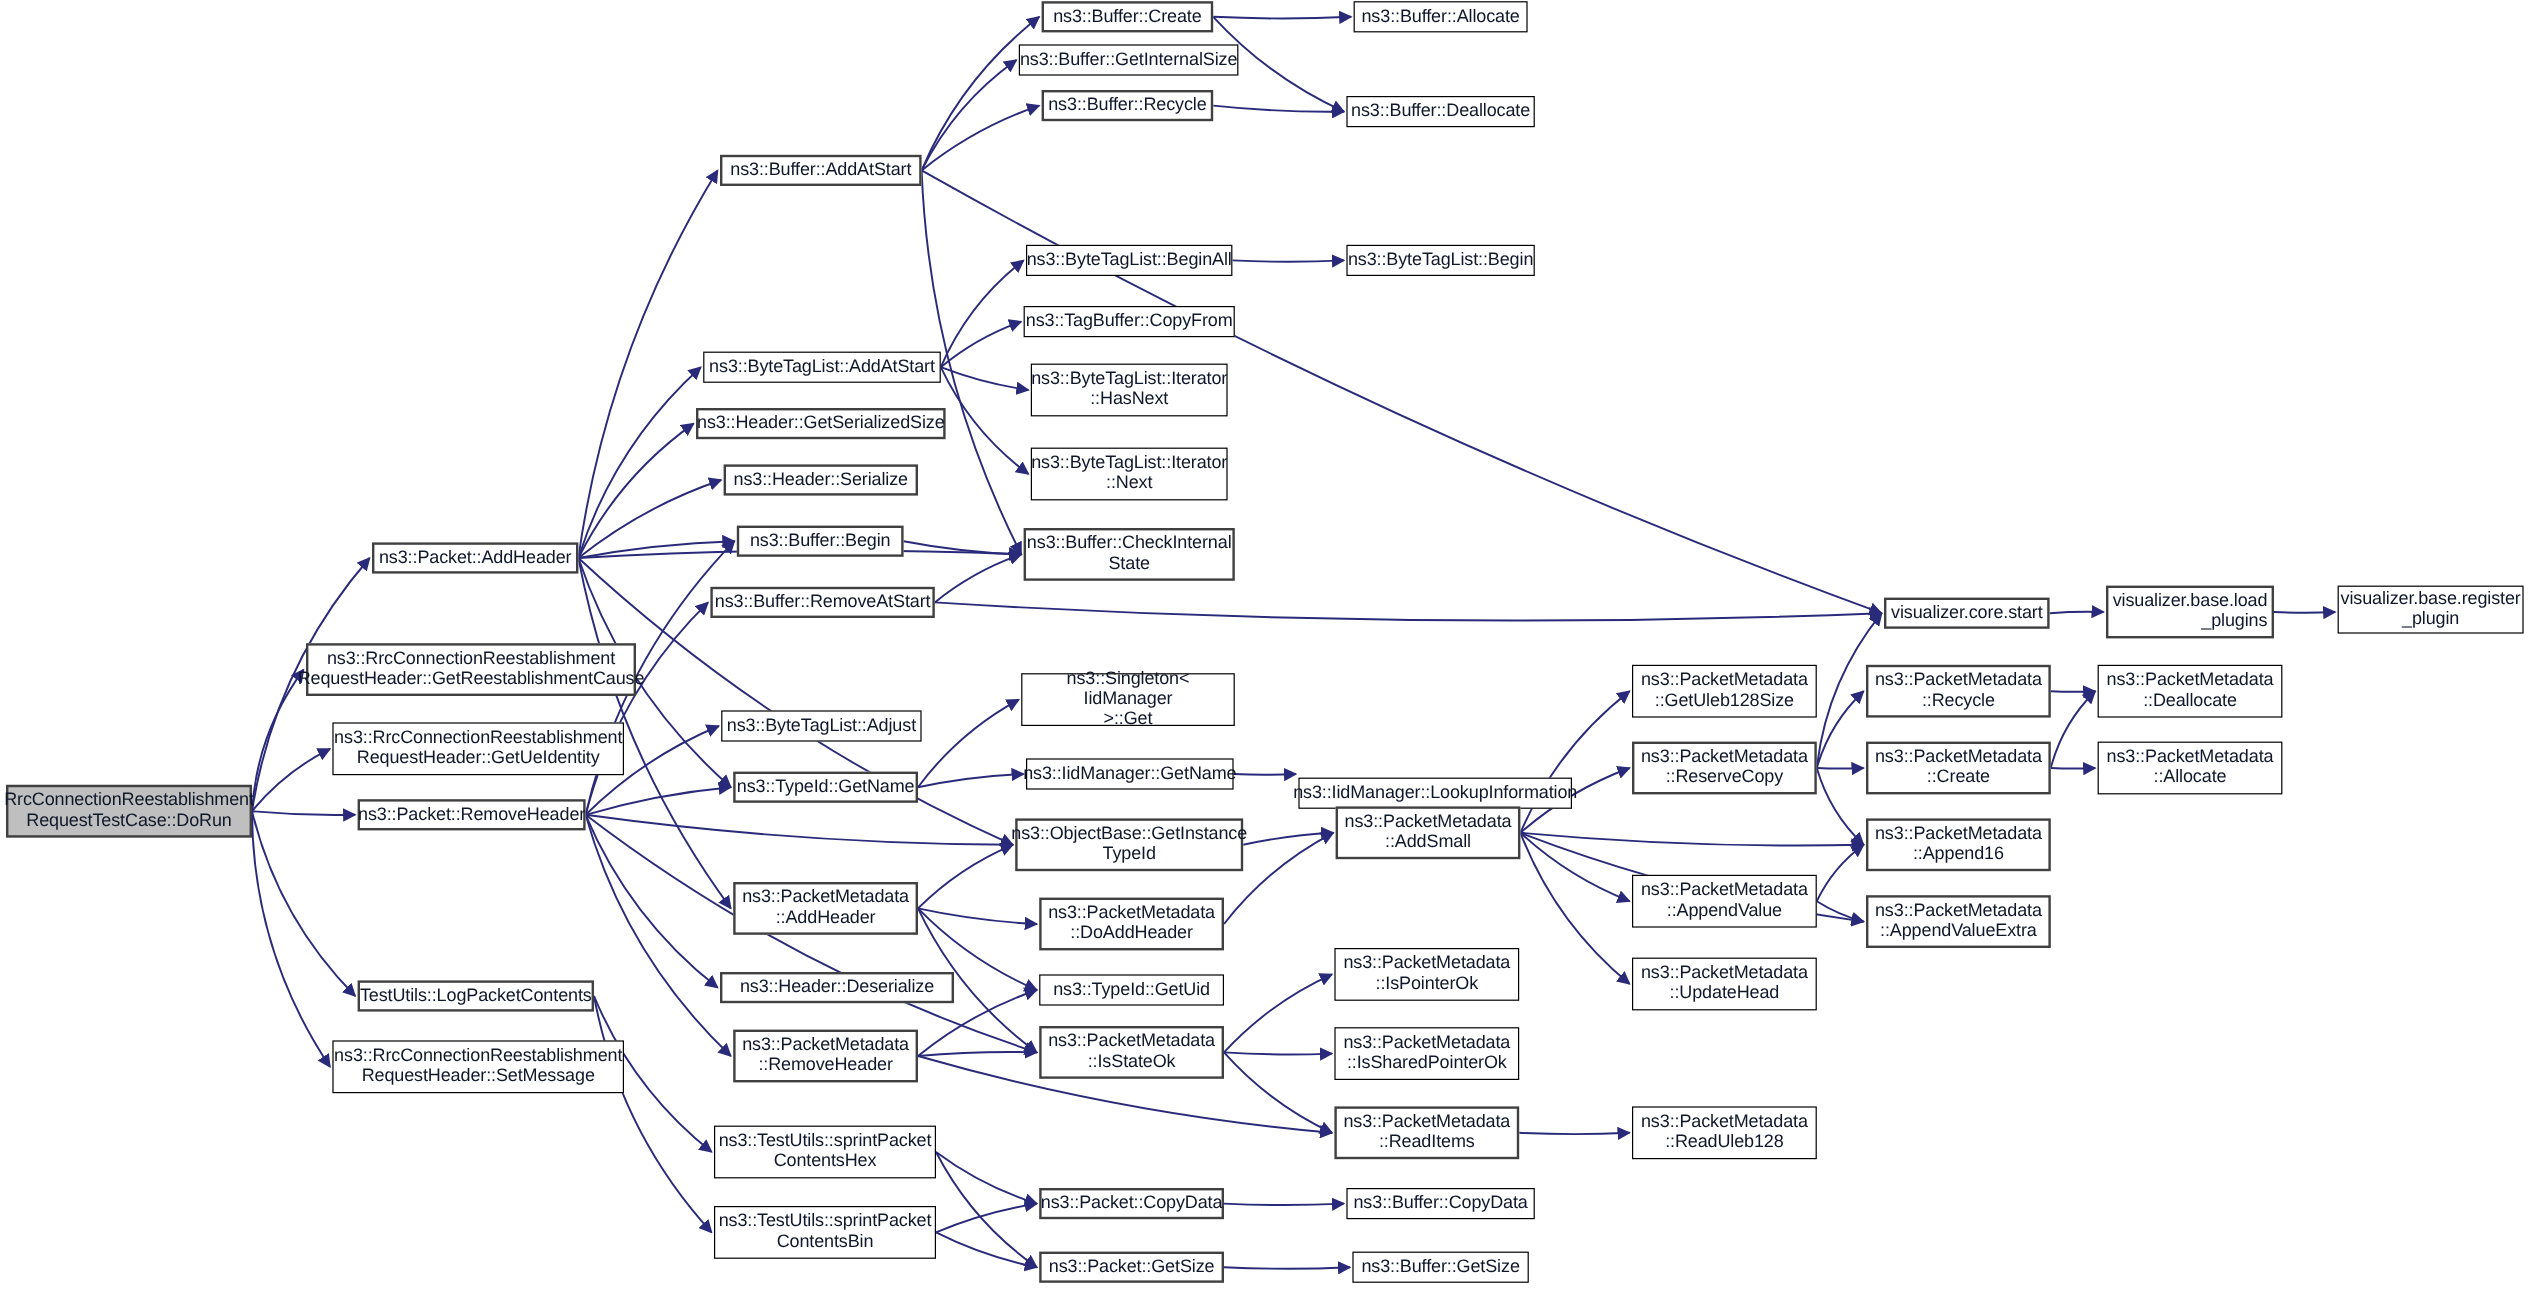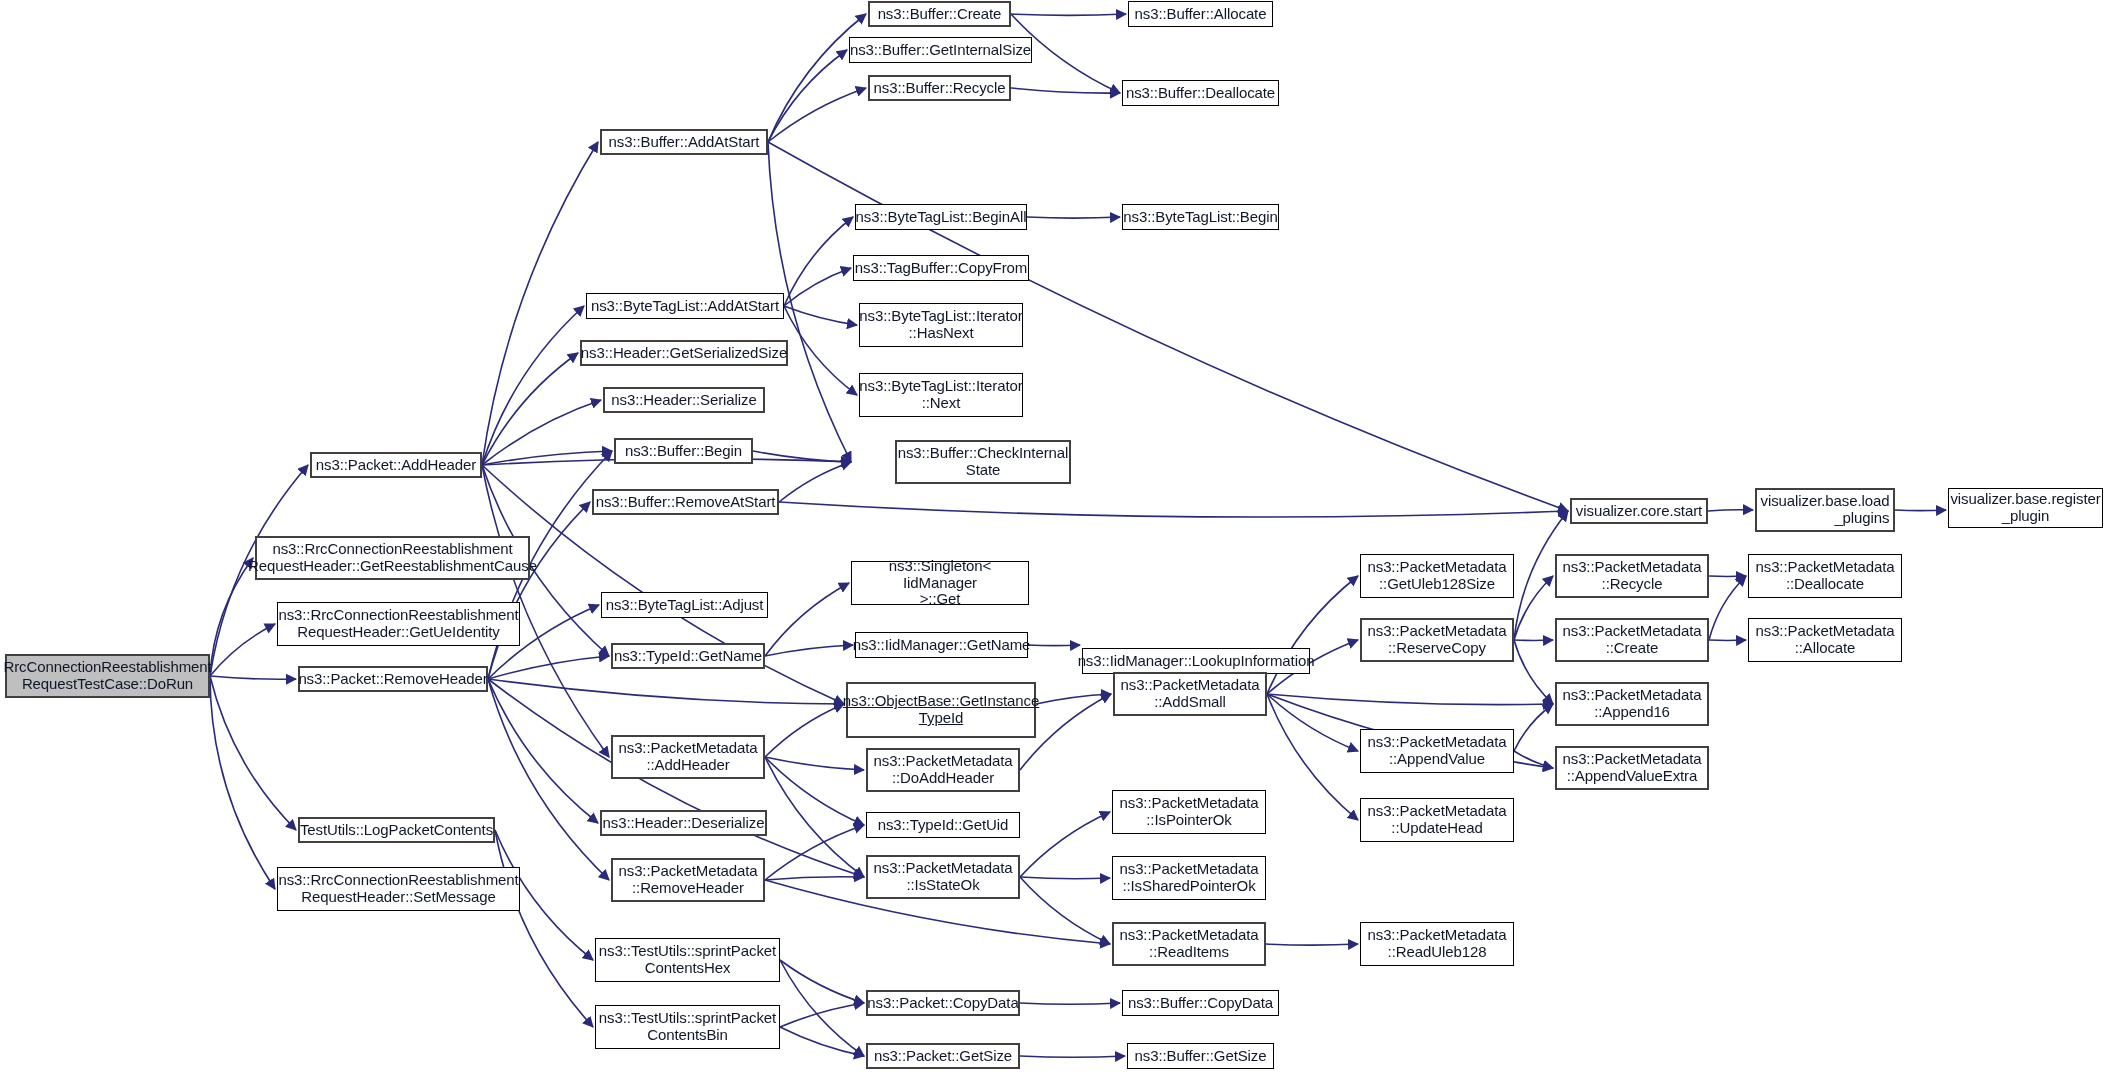--- a/index.html
+++ b/index.html
@@ -156,42 +156,42 @@
       <div class="node thick" style="left: 600px; top: 129px; width: 168px; height: 26px;">ns3::Buffer::AddAtStart</div>
       <div class="node" style="left: 586px; top: 293px; width: 198px; height: 26px;">ns3::ByteTagList::AddAtStart</div>
       <div class="node thick" style="left: 580px; top: 340px; width: 208px; height: 26px;">ns3::Header::GetSerializedSize</div>
       <div class="node thick" style="left: 603px; top: 387px; width: 162px; height: 26px;">ns3::Header::Serialize</div>
       <div class="node thick" style="left: 614px; top: 438px; width: 139px; height: 26px;">ns3::Buffer::Begin</div>
       <div class="node thick" style="left: 592px; top: 489px; width: 187px; height: 26px;">ns3::Buffer::RemoveAtStart</div>
       <div class="node" style="left: 601px; top: 592px; width: 167px; height: 26px;">ns3::ByteTagList::Adjust</div>
       <div class="node thick" style="left: 611px; top: 643px; width: 154px; height: 26px;">ns3::TypeId::GetName</div>
       <div class="node thick" style="left: 611px; top: 735px; width: 154px; height: 44px;">ns3::PacketMetadata
 ::AddHeader</div>
-      <div class="node thick" style="left: 600px; top: 810px; width: 167px; height: 26px;">ns3::Header::Deserialize</div>
+      <div class="node thick" style="left: 600px; top: 810px; width: 195px; height: 26px;">ns3::Header::Deserialize</div>
       <div class="node thick" style="left: 611px; top: 858px; width: 154px; height: 44px;">ns3::PacketMetadata
 ::RemoveHeader</div>
       <div class="node" style="left: 595px; top: 938px; width: 185px; height: 44px;">ns3::TestUtils::sprintPacket
 ContentsHex</div>
       <div class="node" style="left: 595px; top: 1005px; width: 185px; height: 44px;">ns3::TestUtils::sprintPacket
 ContentsBin</div>
       <div class="node thick" style="left: 868px; top: 1px; width: 143px; height: 26px;">ns3::Buffer::Create</div>
       <div class="node" style="left: 849px; top: 37px; width: 183px; height: 26px;">ns3::Buffer::GetInternalSize</div>
       <div class="node thick" style="left: 868px; top: 75px; width: 143px; height: 26px;">ns3::Buffer::Recycle</div>
       <div class="node" style="left: 855px; top: 204px; width: 172px; height: 26px;">ns3::ByteTagList::BeginAll</div>
       <div class="node" style="left: 853px; top: 255px; width: 176px; height: 26px;">ns3::TagBuffer::CopyFrom</div>
       <div class="node" style="left: 859px; top: 303px; width: 164px; height: 44px;">ns3::ByteTagList::Iterator
 ::HasNext</div>
       <div class="node" style="left: 859px; top: 373px; width: 164px; height: 44px;">ns3::ByteTagList::Iterator
 ::Next</div>
-      <div class="node thick" style="left: 853px; top: 440px; width: 176px; height: 44px; margin-left: 42px;">ns3::Buffer::CheckInternal
+      <div class="node thick" style="left: 853px; top: 440px; width: 176px; height: 44px;">ns3::Buffer::CheckInternal
 State</div>
       <div class="node" style="left: 851px; top: 561px; width: 178px; height: 44px;">ns3::Singleton&lt; IidManager
 &gt;::Get</div>
       <div class="node" style="left: 855px; top: 632px; width: 173px; height: 26px;">ns3::IidManager::GetName</div>
-      <div class="node thick" style="left: 846px; top: 682px; width: 190px; height: 56px; text-decoration: underline;">ns3::ObjectBase::GetInstance
+      <div class="node thick" style="left: 846px; top: 682px; width: 190px; height: 44px;">ns3::ObjectBase::GetInstance
 TypeId</div>
       <div class="node thick" style="left: 866px; top: 748px; width: 154px; height: 44px;">ns3::PacketMetadata
 ::DoAddHeader</div>
       <div class="node" style="left: 866px; top: 812px; width: 154px; height: 26px;">ns3::TypeId::GetUid</div>
       <div class="node thick" style="left: 866px; top: 855px; width: 154px; height: 44px;">ns3::PacketMetadata
 ::IsStateOk</div>
       <div class="node thick" style="left: 1112px; top: 922px; width: 154px; height: 44px;">ns3::PacketMetadata
 ::ReadItems</div>
       <div class="node" style="left: 1082px; top: 632px; width: 228px; height: 26px; margin-top: 16px;">ns3::IidManager::LookupInformation</div>
       <div class="node thick" style="left: 1113px; top: 672px; width: 154px; height: 44px;">ns3::PacketMetadata

